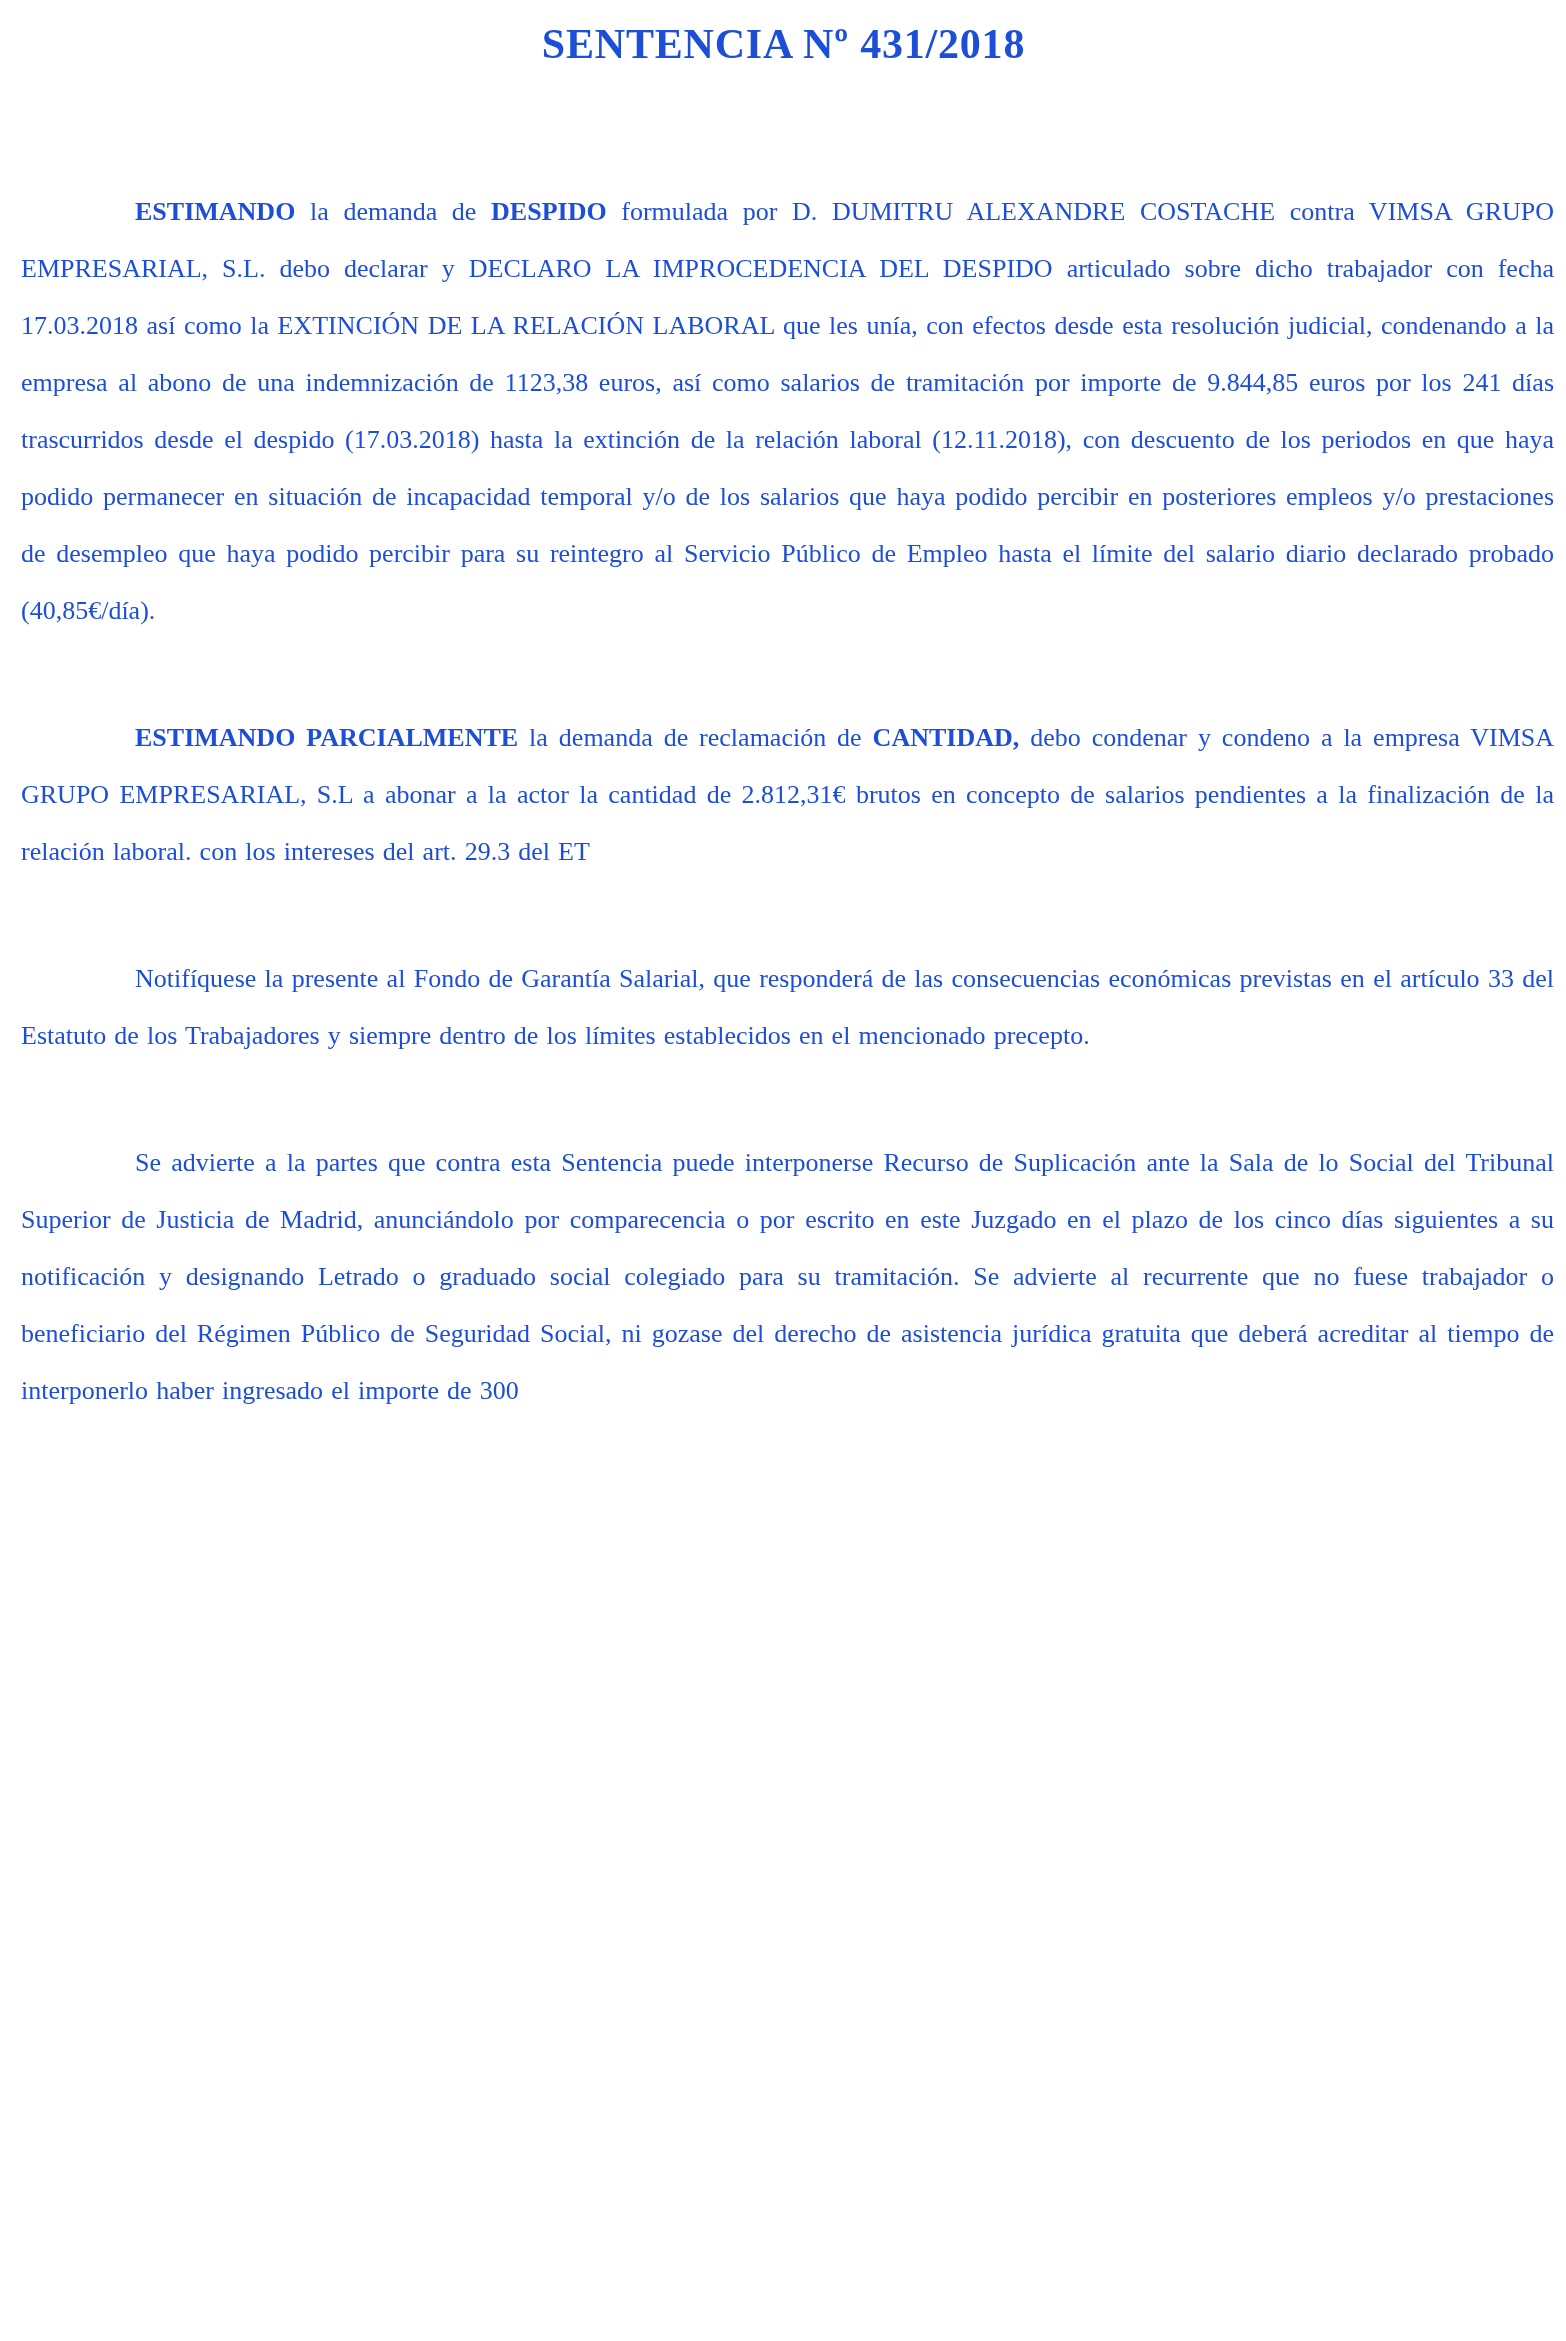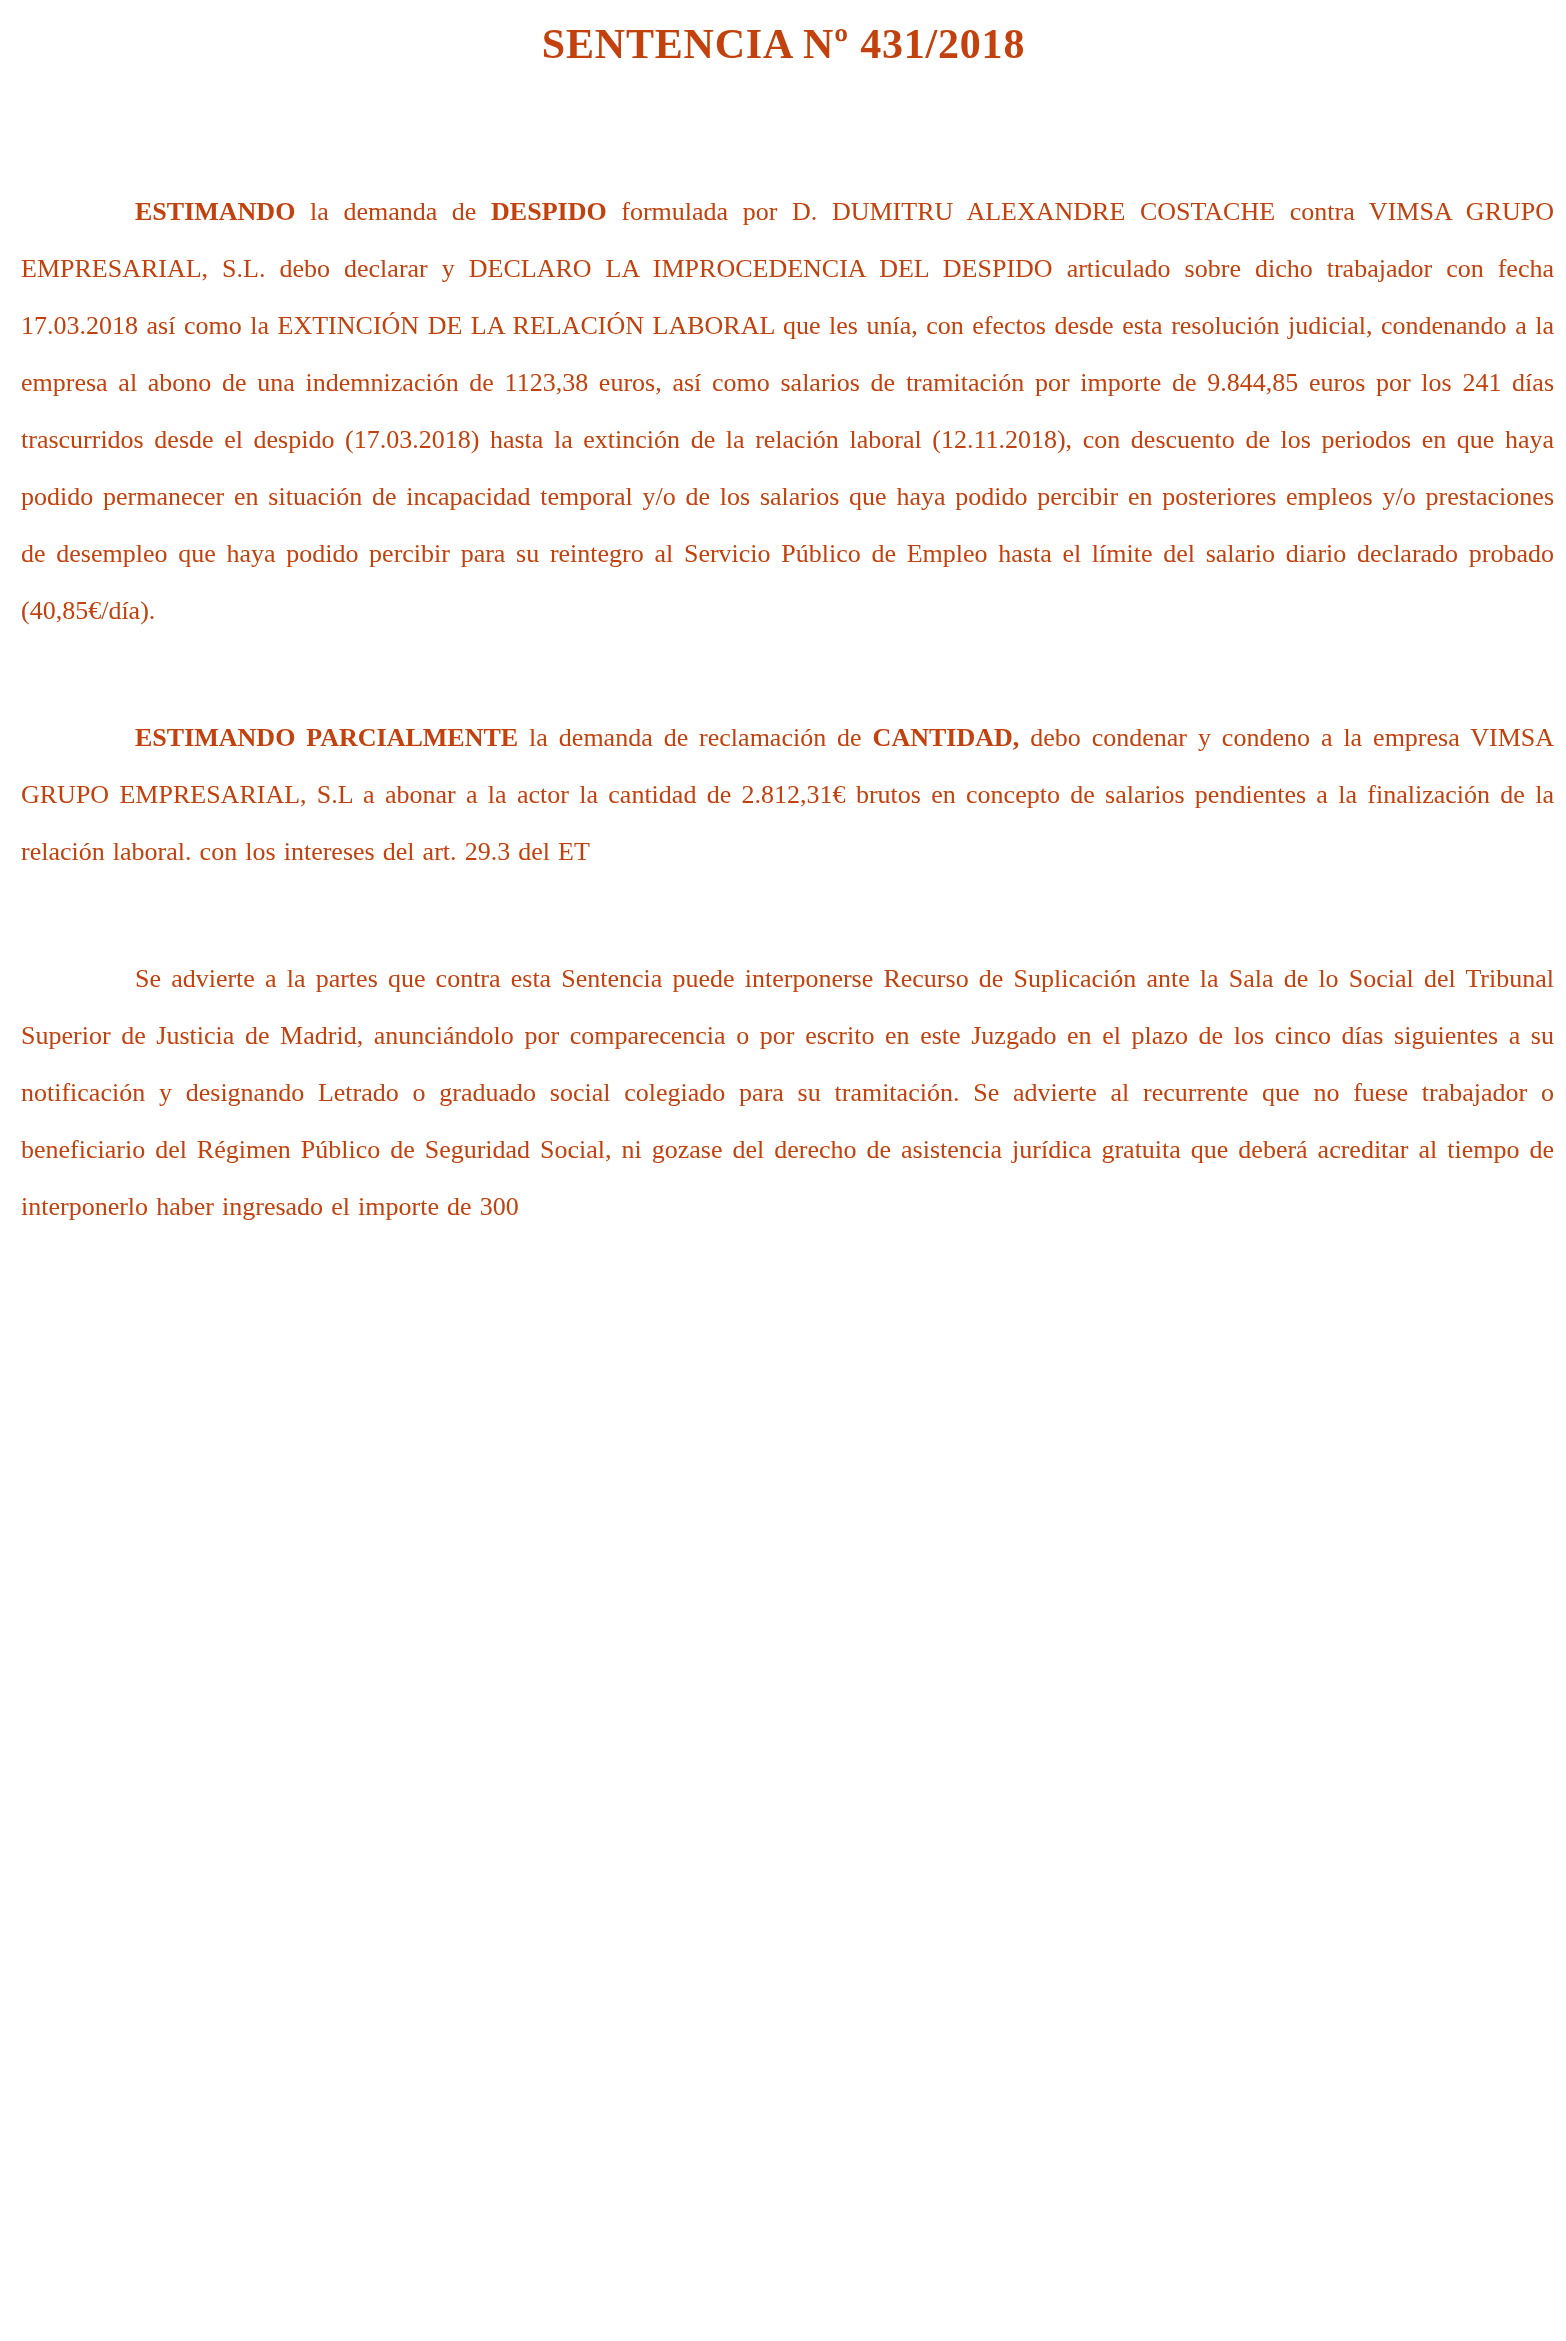--- a/index.html
+++ b/index.html
@@ -5,21 +5,21 @@
   html, body {
     margin: 0;
     padding: 0;
     background: #ffffff;
   }
   .page {
     position: relative;
     width: 1567px;
     height: 2342px;
     background: #ffffff;
-    color: #c2410c;
+    color: #1d4ed8;
     font-family: "Liberation Serif", "DejaVu Serif", serif;
     box-sizing: border-box;
     padding: 21px 13px 12px 13px;
     overflow: hidden;
   }
   .doc-title {
     margin: 0;
     text-align: center;
     font-size: 42px;
     line-height: 47px;
@@ -59,16 +59,17 @@
 </head>
 <body>
 
 <div class="page">
   <h1 class="doc-title">SENTENCIA Nº 431/2018</h1>
 
 
   <div class="doc-body">
       <p class="doc-paragraph"><span class="bold">ESTIMANDO</span><span> la demanda de </span><span class="bold">DESPIDO</span><span> formulada por D. DUMITRU ALEXANDRE COSTACHE contra VIMSA GRUPO EMPRESARIAL, S.L. debo declarar y DECLARO LA IMPROCEDENCIA DEL DESPIDO articulado sobre dicho trabajador con fecha 17.03.2018 así como la EXTINCIÓN DE LA RELACIÓN LABORAL que les unía, con efectos desde esta resolución judicial, condenando a la empresa al abono de una indemnización de 1123,38 euros, así como salarios de tramitación por importe de 9.844,85 euros por los 241 días trascurridos desde el despido (17.03.2018) hasta la extinción de la relación laboral (12.11.2018), con descuento de los periodos en que haya podido permanecer en situación de incapacidad temporal y/o de los salarios que haya podido percibir en posteriores empleos y/o prestaciones de desempleo que haya podido percibir para su reintegro al Servicio Público de Empleo hasta el límite del salario diario declarado probado (40,85€/día).</span></p>
       <p class="doc-paragraph"><span class="bold">ESTIMANDO PARCIALMENTE</span><span> la demanda de reclamación de </span><span class="bold">CANTIDAD,</span><span> debo condenar y condeno a la empresa VIMSA GRUPO EMPRESARIAL, S.L a abonar a la actor la cantidad de 2.812,31€ brutos en concepto de salarios pendientes a la finalización de la relación laboral. con los intereses del art. 29.3 del ET</span></p>
+      <p class="doc-paragraph"><span>Notifíquese la presente al Fondo de Garantía Salarial, que responderá de las consecuencias económicas previstas en el artículo 33 del Estatuto de los Trabajadores y siempre dentro de los límites establecidos en el mencionado precepto.</span></p>
       <p class="doc-paragraph"><span>Se advierte a la partes que contra esta Sentencia puede interponerse Recurso de Suplicación ante la Sala de lo Social del Tribunal Superior de Justicia de Madrid, anunciándolo por comparecencia o por escrito en este Juzgado en el plazo de los cinco días siguientes a su notificación y designando Letrado o graduado social colegiado para su tramitación. Se advierte al recurrente que no fuese trabajador o beneficiario del Régimen Público de Seguridad Social, ni gozase del derecho de asistencia jurídica gratuita que deberá acreditar al tiempo de interponerlo haber ingresado el importe de 300</span></p>
     </div>
 </div>
 
 
 </body></html>

